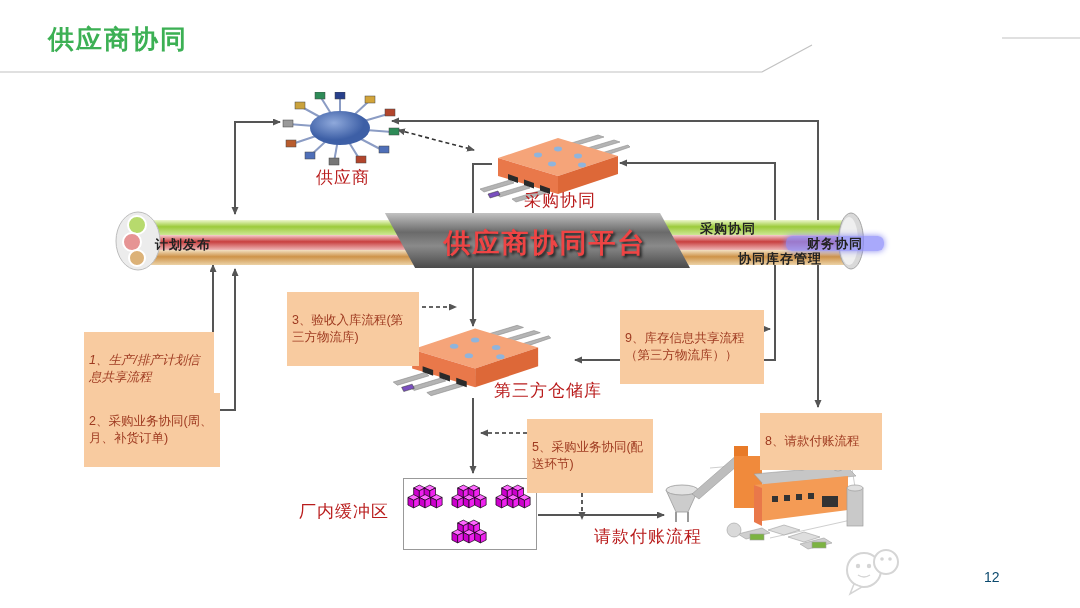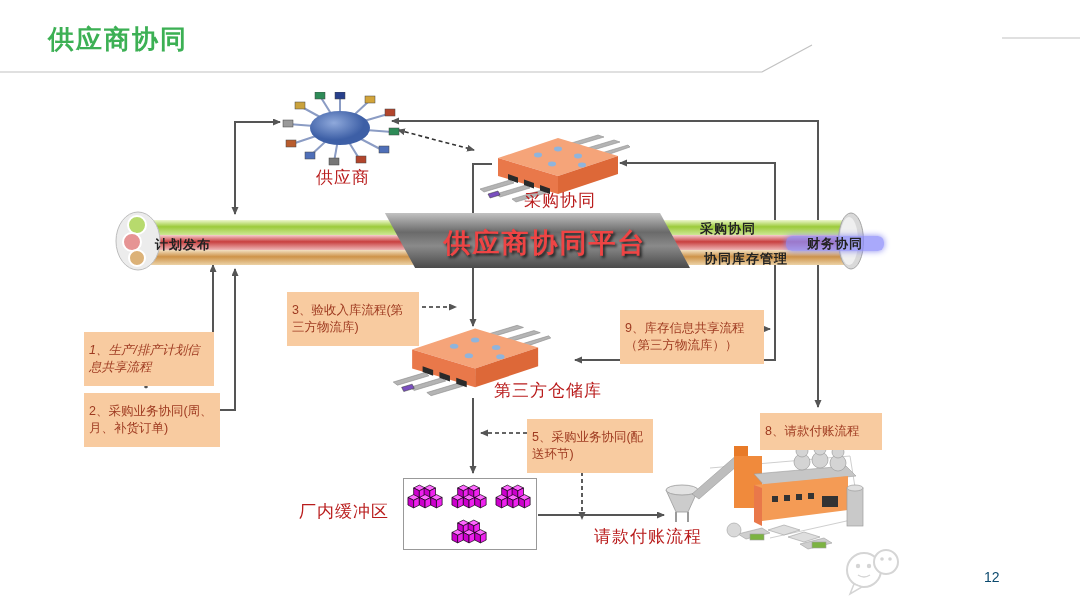--- a/index.html
+++ b/index.html
@@ -2,21 +2,21 @@
 <html><head>
 <meta charset="utf-8">
 <style>
   html,body{margin:0;padding:0;background:#fff;}
   #slide{position:relative;width:1080px;height:608px;background:#fff;overflow:hidden;
          font-family:"Liberation Sans",sans-serif;}
   .abs{position:absolute;}
   #title{left:16px;top:22px;font-size:26px;font-weight:bold;color:#3CB054;letter-spacing:2px;margin-left:32px;}
   .node-label{font-size:17px;color:#b91c1c;text-align:center;letter-spacing:1px;white-space:nowrap;}
   .pbox{position:absolute;background:#F8CBA0;color:#9E3A20;font-size:12.5px;line-height:1.35;
-        padding:10px 5px;font-weight:400;}
+        padding:20px 5px;font-weight:400;}
   .strand-label{position:absolute;font-size:13px;font-weight:bold;color:#222;letter-spacing:1px;white-space:nowrap;}
   .strand{position:absolute;left:140px;width:712px;}
   #strand-green{top:220px;height:15px;border-radius:0 8px 8px 0;
     background:linear-gradient(180deg,#edf7cd 0%,#9CCB3B 45%,#cde795 100%);}
   #strand-red{top:235px;height:15px;border-radius:0 8px 8px 0;
     background:linear-gradient(180deg,#f6cfcf 0%,#C84040 45%,#efb6b6 100%);}
   #strand-orange{top:250px;height:15px;border-radius:0 8px 8px 0;
     background:linear-gradient(180deg,#f2e0c2 0%,#CE9349 45%,#ecd2a6 100%);}
   #sleeve{position:absolute;left:378px;top:213px;width:312px;height:55px;
     background:linear-gradient(180deg,#c2c2c2 0%,#6a6a6a 35%,#8a8a8a 60%,#4a4a4a 100%);
@@ -101,21 +101,21 @@
   </svg>
 
   <div class="abs" id="sleeve"></div>
   <div class="abs" id="platform-title">供应商协同平台</div>
 
   <div class="strand-label" style="left:155px;top:236px;">计划发布</div>
   <div class="strand-label" style="left:700px;top:220px;">采购协同</div>
   <div class="strand-label" style="left:786px;top:235px;">
     <span id="finance-label">财务协同</span>
   </div>
-  <div class="strand-label" style="left:704px;top:250px;">协同库存管理</div>
+  <div class="strand-label" style="left:738px;top:250px;">协同库存管理</div>
 
   <svg class="abs" style="left:282px;top:92px;" width="118" height="78">
     <defs>
       <radialGradient id="hubg" cx="40%" cy="35%">
         <stop offset="0%" stop-color="#8fa9db"></stop>
           <stop offset="100%" stop-color="#3d5fa6"></stop>
       </radialGradient>
     </defs>
     <g stroke="#8b9cc4" stroke-width="2">
       <line x1="58" y1="36" x2="58" y2="6"></line>

